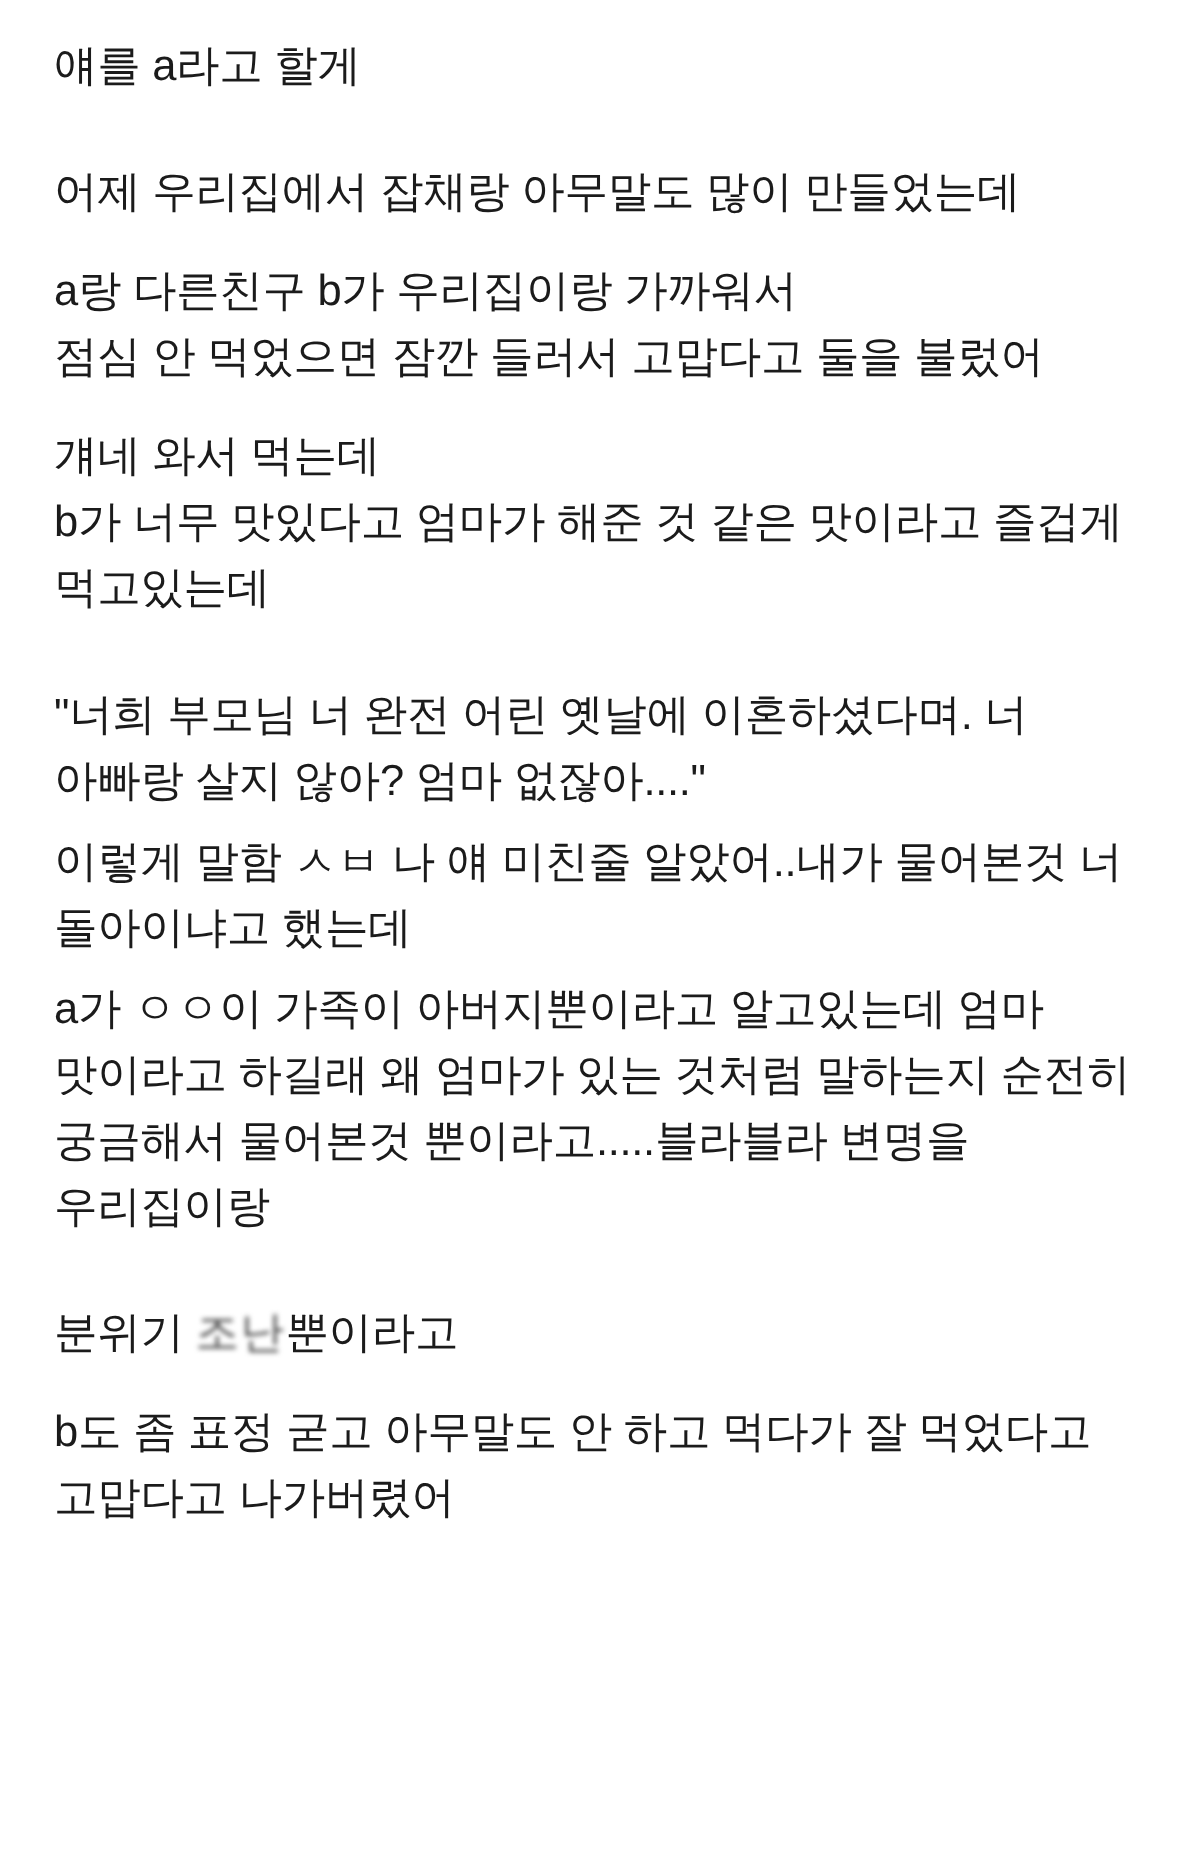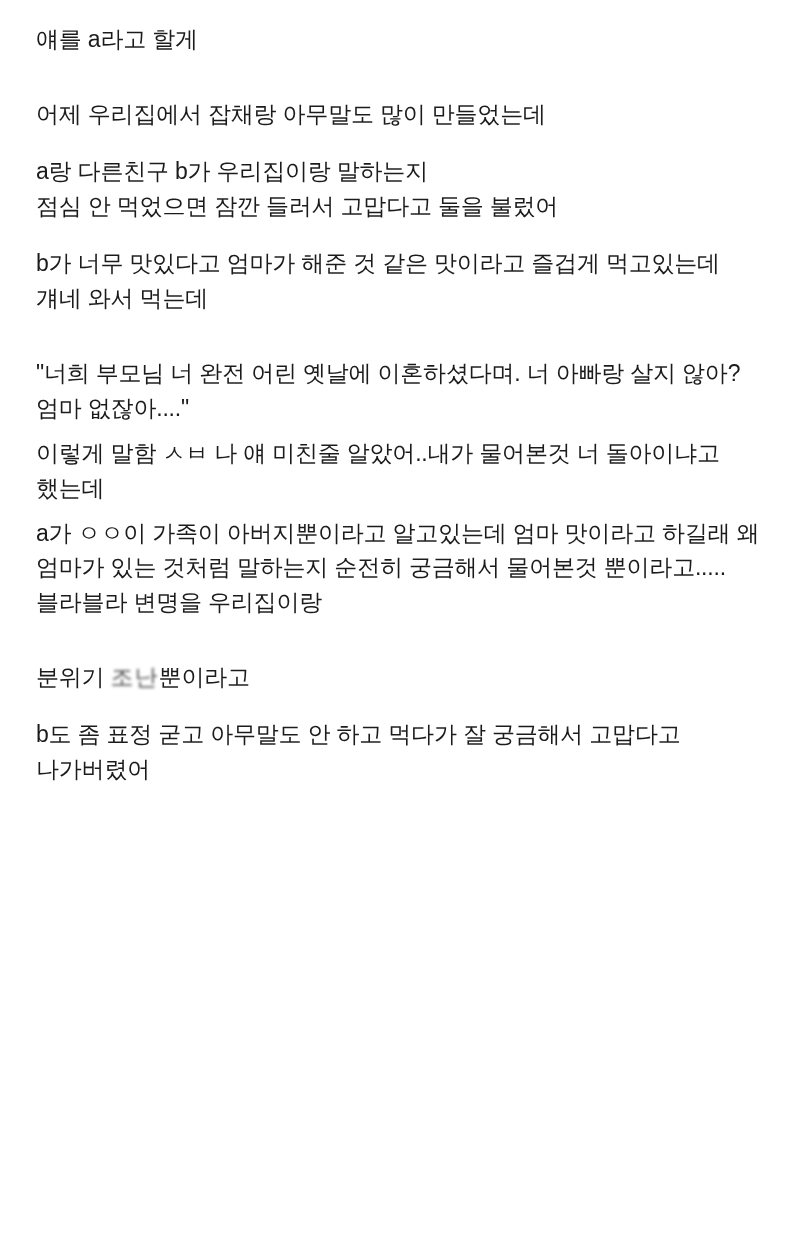--- a/index.html
+++ b/index.html
@@ -15,21 +15,21 @@
     overflow: hidden;
   }
   .page {
     width: 800px;
     height: 1235px;
     box-sizing: border-box;
     padding: 22px 36px 0 36px;
     background: #ffffff;
   }
   .para {
-    font-size: 23px;
+    font-size: 29px;
     line-height: 1.52;
     letter-spacing: -0.2px;
     word-break: keep-all;
     color: #1b1b1b;
     margin: 0;
   }
   
   .gap-lg { height: 40px; }
   .gap-md { height: 22px; }
   .gap-sm { height: 10px; }
@@ -47,29 +47,29 @@
 <div class="page">
 
   <p class="para">얘를 a라고 할게</p>
 
   <div class="gap-lg"></div>
 
   <p class="para">어제 우리집에서 잡채랑 아무말도 많이 만들었는데</p>
 
   <div class="gap-md"></div>
 
-  <p class="para">a랑 다른친구 b가 우리집이랑 말하는지</p>
+  <p class="para">a랑 다른친구 b가 우리집이랑 가까워서</p>
 
   <p class="para">점심 안 먹었으면 잠깐 들러서 고맙다고 둘을 불렀어</p>
 
   <div class="gap-md"></div>
 
+  <p class="para">걔네 와서 먹는데</p>
+
   <p class="para">b가 너무 맛있다고 엄마가 해준 것 같은 맛이라고 즐겁게 먹고있는데</p>
-
-  <p class="para">걔네 와서 먹는데</p>
 
   <div class="gap-lg"></div>
 
 
   <p class="para">"너희 부모님 너 완전 어린 옛날에 이혼하셨다며. 너 아빠랑 살지 않아? 엄마 없잖아...."</p>
 
   <div class="gap-sm"></div>
 
   <p class="para">이렇게 말함 ㅅㅂ 나 얘 미친줄 알았어..내가 물어본것 너 돌아이냐고 했는데</p>
 
@@ -78,15 +78,15 @@
   <p class="para">a가 ㅇㅇ이 가족이 아버지뿐이라고 알고있는데 엄마 맛이라고 하길래 왜 엄마가 있는 것처럼 말하는지 순전히 궁금해서 물어본것 뿐이라고.....블라블라 변명을 우리집이랑</p>
 
   <div class="gap-lg"></div>
 
   <p class="para">
     <span>분위기 </span><span class="smudge">조난</span><span>뿐이라고</span>
   </p>
 
   <div class="gap-md"></div>
 
-  <p class="para">b도 좀 표정 굳고 아무말도 안 하고 먹다가 잘 궁금해서 고맙다고 나가버렸어</p>
+  <p class="para">b도 좀 표정 굳고 아무말도 안 하고 먹다가 잘 먹었다고 고맙다고 나가버렸어</p>
 
 </div>
 
 </body></html>

